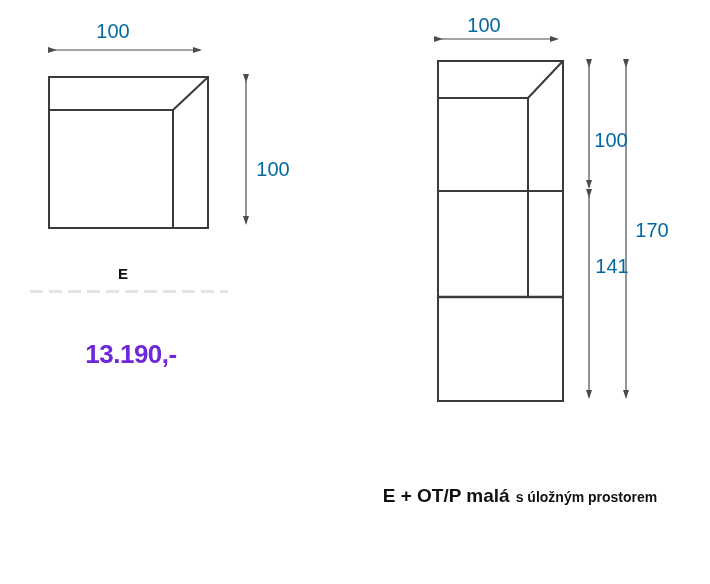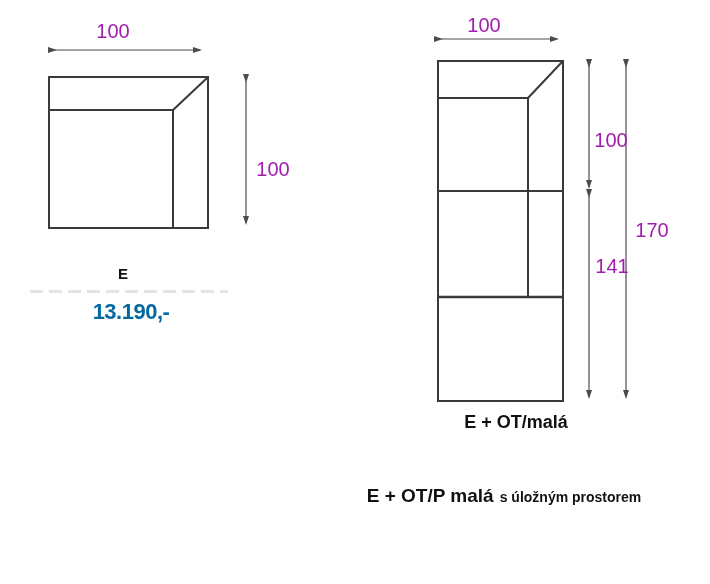--- a/index.html
+++ b/index.html
@@ -19,31 +19,32 @@
   }
   .lbl {
     position: absolute;
     transform: translateX(-50%);
     white-space: nowrap;
     line-height: 1;
   }
   .dim-label {
     font-size: 20px;
     font-weight: 400;
-    color: #a21caf;
+    color: #0369a1;
   }
   .name-label {
     font-weight: 700;
     color: #111111;
   }
   .price-label {
-    font-size: 22px;
+    font-size: 26px;
     font-weight: 700;
-    color: #0369a1;
+    color: #6d28d9;
     letter-spacing: -0.5px;
+    margin-top: 40px;
   }
   .name-e   { font-size: 15px; }
   .name-eot { font-size: 18px; }
   .name-combo-main   { font-size: 19px; font-weight: 700; }
   .name-combo-suffix { font-size: 14px; font-weight: 700; margin-left: 6px; }
   .artifact {
     position: absolute;
     left: 30px; top: 290px;
     width: 198px; height: 3px;
     background: repeating-linear-gradient(90deg,
@@ -93,19 +94,18 @@
 
   <div class="lbl dim-label" style="left:113px; top:21px;">100</div>
   <div class="lbl dim-label" style="left:273px; top:159px;">100</div>
   <div class="lbl name-label name-e" style="left:123px; top:266px;">E</div>
   <div class="lbl price-label" style="left:131px; top:301px;">13.190,-</div>
 
   <div class="lbl dim-label" style="left:484px; top:15px;">100</div>
   <div class="lbl dim-label" style="left:611px; top:130px;">100</div>
   <div class="lbl dim-label" style="left:612px; top:256px;">141</div>
   <div class="lbl dim-label" style="left:652px; top:220px;">170</div>
-  <div class="lbl name-label name-eot" style="left:516px; top:413px;">E + OT/malá</div>
 
-  <div class="lbl name-label" style="left:504px; top:486px;">
+  <div class="lbl name-label" style="left:520px; top:486px;">
     <span class="name-combo-main">E + OT/P malá</span><span class="name-combo-suffix">s úložným prostorem</span>
   </div>
 
 </div>
 
 </body></html>

